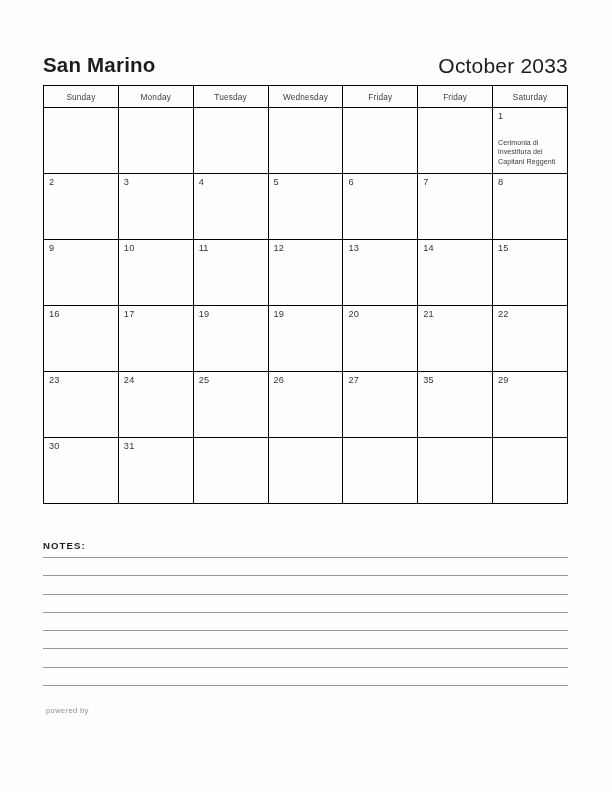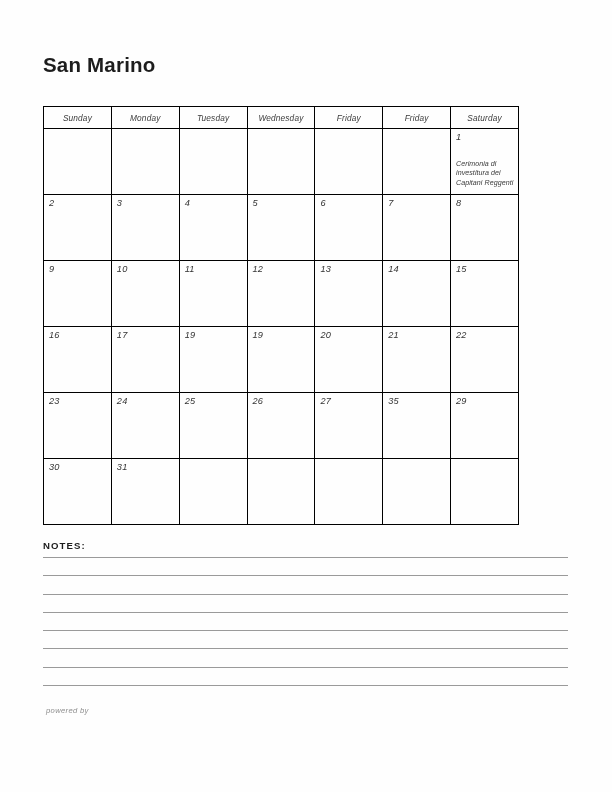--- a/index.html
+++ b/index.html
@@ -50,25 +50,24 @@
     letter-spacing: 0.2px;
     color: #1d1d1d;
     line-height: 1;
     white-space: nowrap;
   }
 
   
   .calendar {
     position: absolute;
     left: 43px;
-    top: 106px;
-    width: 476px;
+    top: 85px;
+    width: 525px;
     border-collapse: collapse;
     table-layout: fixed;
-    font-style: italic;
   }
   .calendar th, .calendar td {
     border: 1px solid #000000;
     padding: 0;
     vertical-align: top;
   }
   .calendar th {
     height: 21px;
     font-size: 8.3px;
     font-weight: 400;
@@ -129,21 +128,20 @@
     border-top: 1px solid #9a9a9a;
     margin: 0 0 17.3px 0;
   }
 
   
   .footer {
     position: absolute;
     left: 46px;
     top: 706px;
     width: 250px;
-    font-style: italic;
   }
   .powered {
     display: block;
     font-size: 7.6px;
     color: #8d8d8d;
     letter-spacing: 0.35px;
     line-height: 10px;
     margin-bottom: 1px;
   }
   .brand {
@@ -155,20 +153,21 @@
   .brand-a { color: #1b1b1b; }
   .brand-b { color: #1a7fd4; }
 </style>
 </head>
 <body>
 
 <div class="page">
 
   <div class="titlebar">
     <span class="loc-title">San Marino</span>
+    <span class="month-title">October 2033</span>
   </div>
 
   <table class="calendar">
     <thead>
       <tr id="weekday-row">
           <th>Sunday</th>
           <th>Monday</th>
           <th>Tuesday</th>
           <th>Wednesday</th>
           <th>Friday</th>

